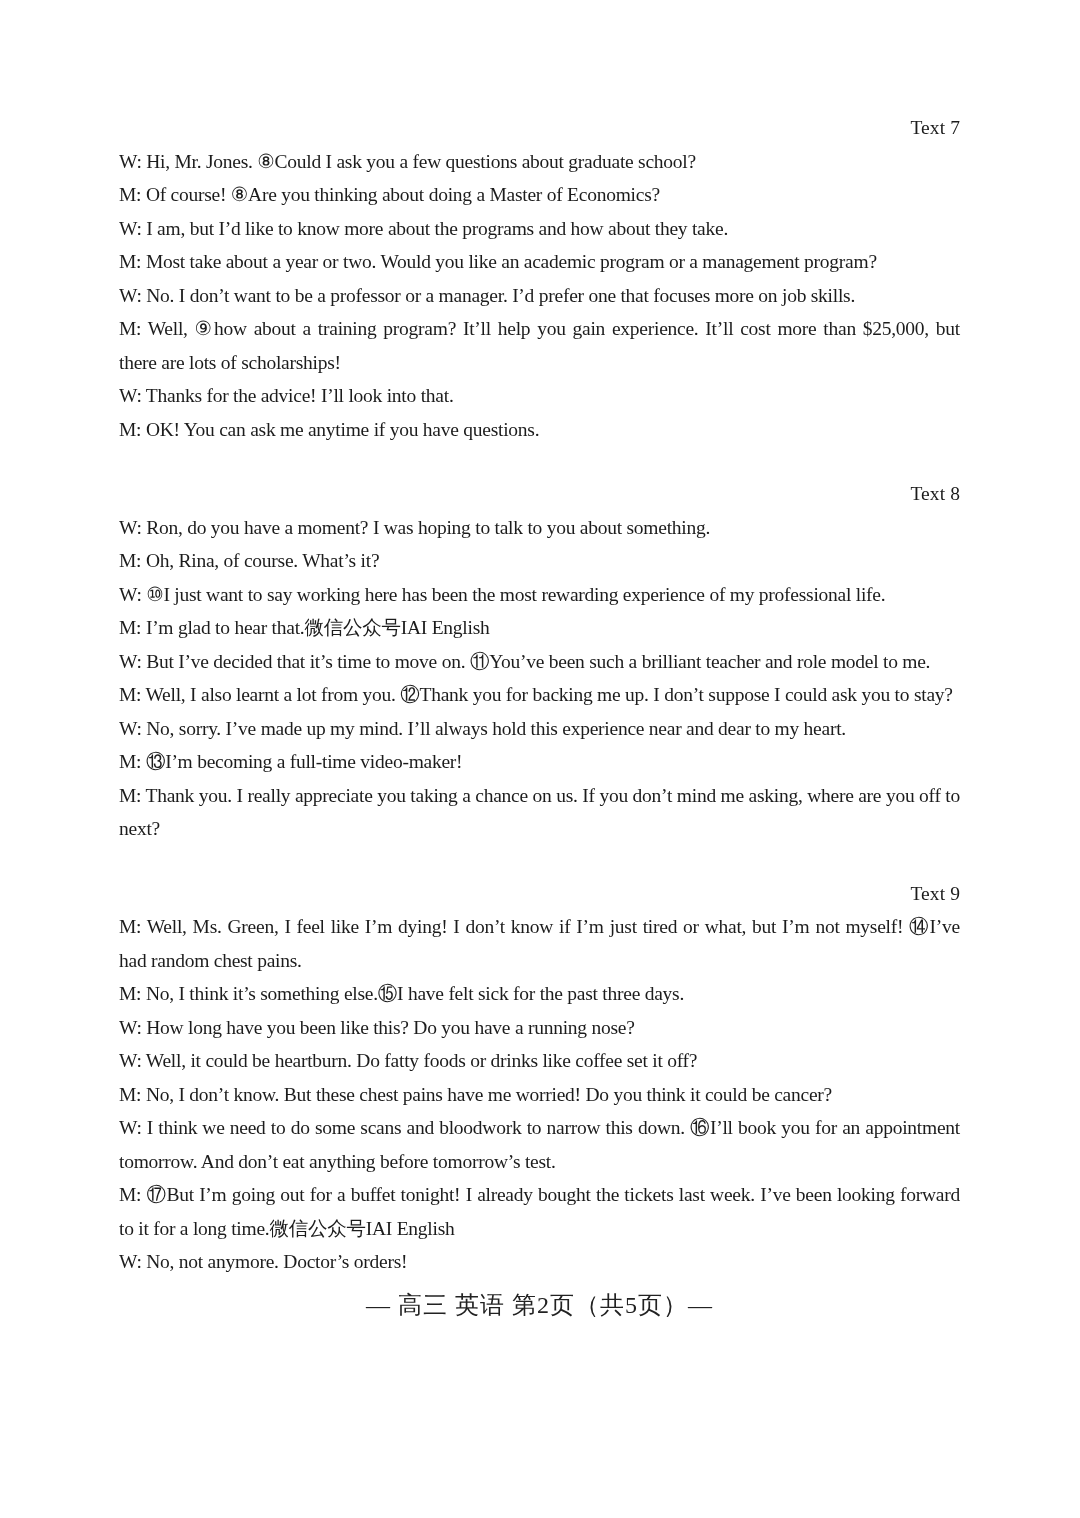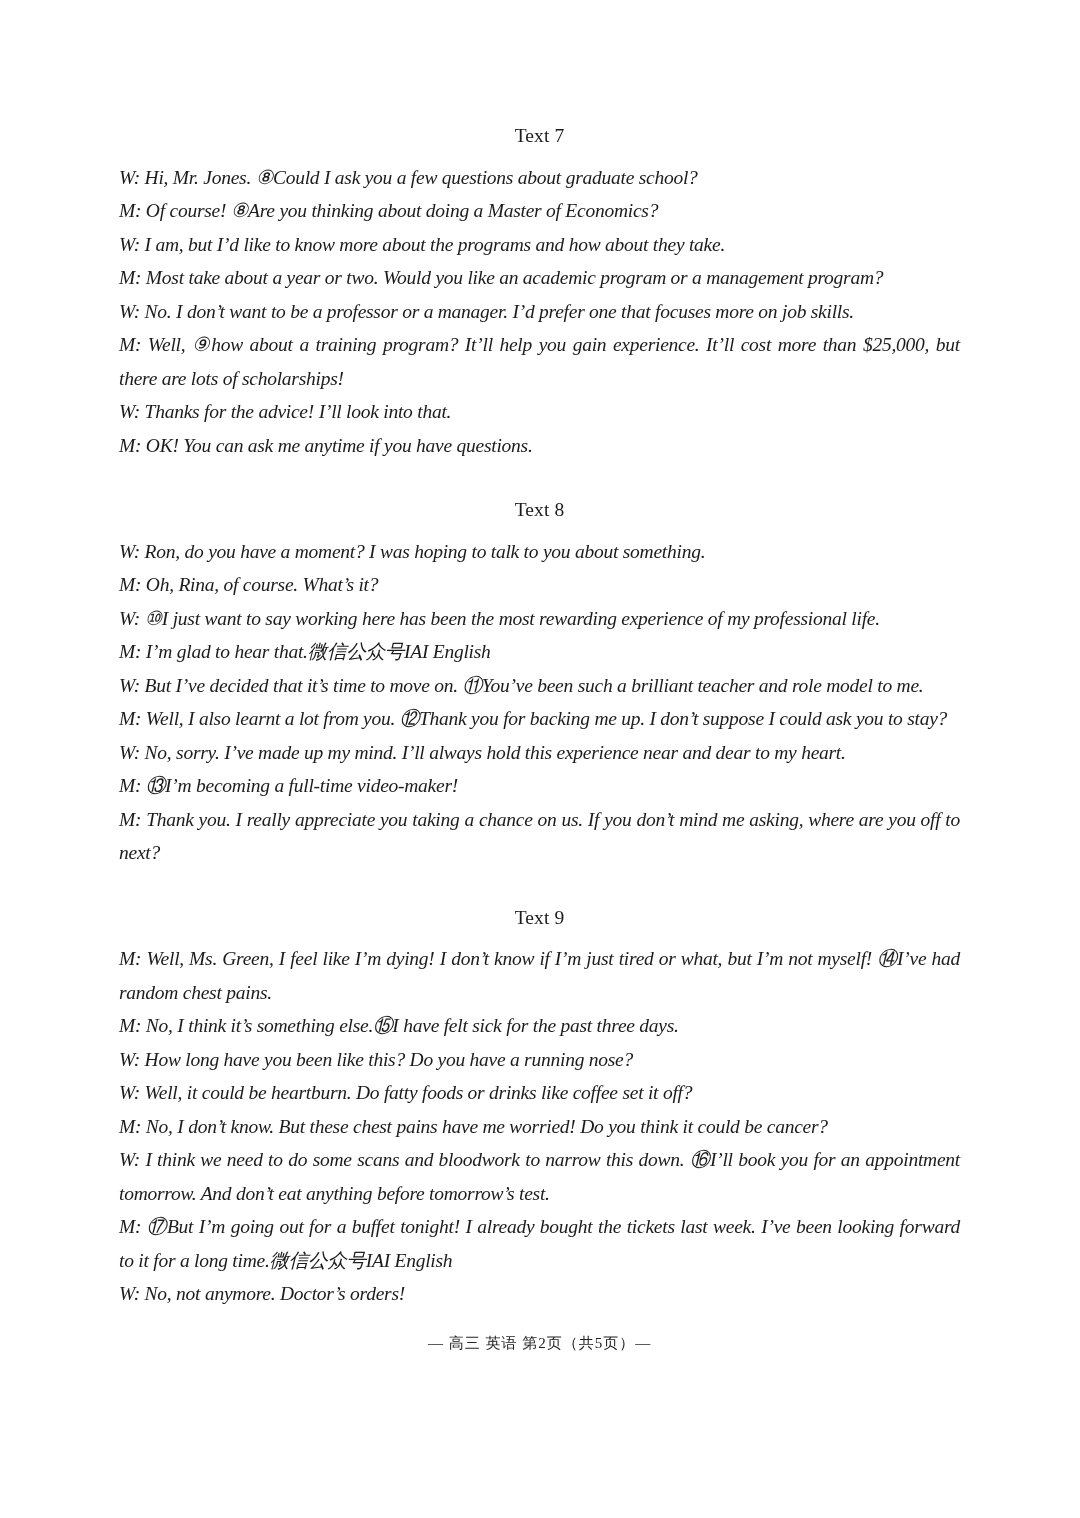--- a/index.html
+++ b/index.html
@@ -22,38 +22,37 @@
   }
   .content {
     position: absolute;
     left: 119px;
     top: 111px;
     width: 841px;
   }
   .text-section { margin: 0; }
   .text-section + .text-section { margin-top: 31px; }
   .section-title {
-    margin: 8px;
+    margin: 0;
     font-size: 19.5px;
     line-height: 33.5px;
-    text-align: center;
+    text-align: right;
     letter-spacing: 0.1px;
   }
   .dialogue {
     margin: 0;
     font-size: 19.5px;
     line-height: 33.5px;
     text-align: justify;
     letter-spacing: -0.25px;
-    font-style: italic;
   }
   .footer {
-    margin-top: 16px;
+    margin-top: 10px;
     text-align: center;
-    font-size: 15px;
+    font-size: 24px;
     line-height: 33.5px;
     color: #222222;
     letter-spacing: 1px;
   }
 </style>
 </head>
 <body>
 
 <div class="page">
   <div class="content">

